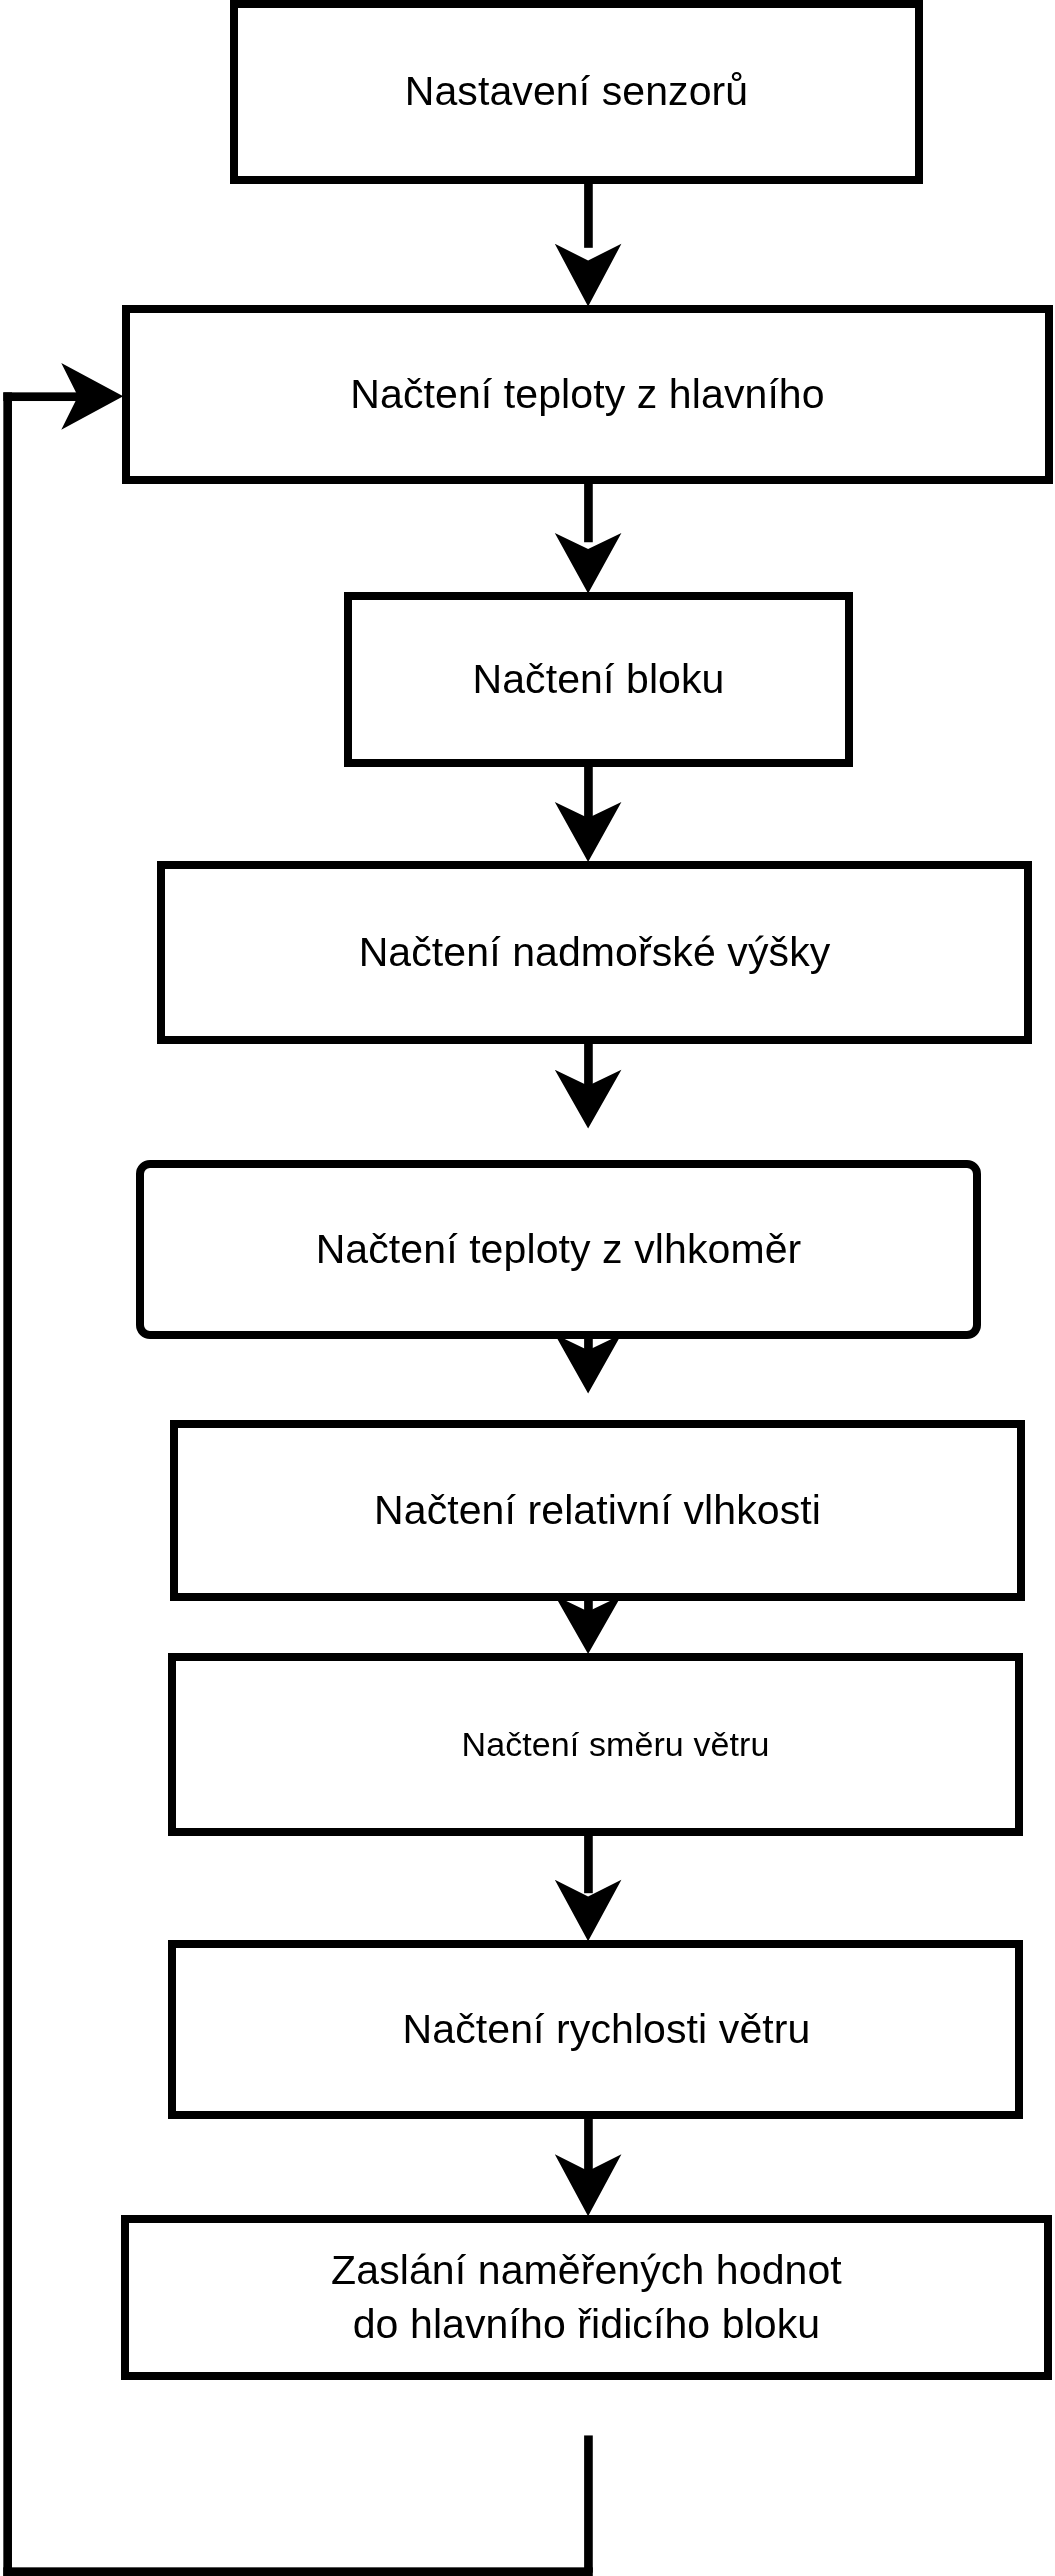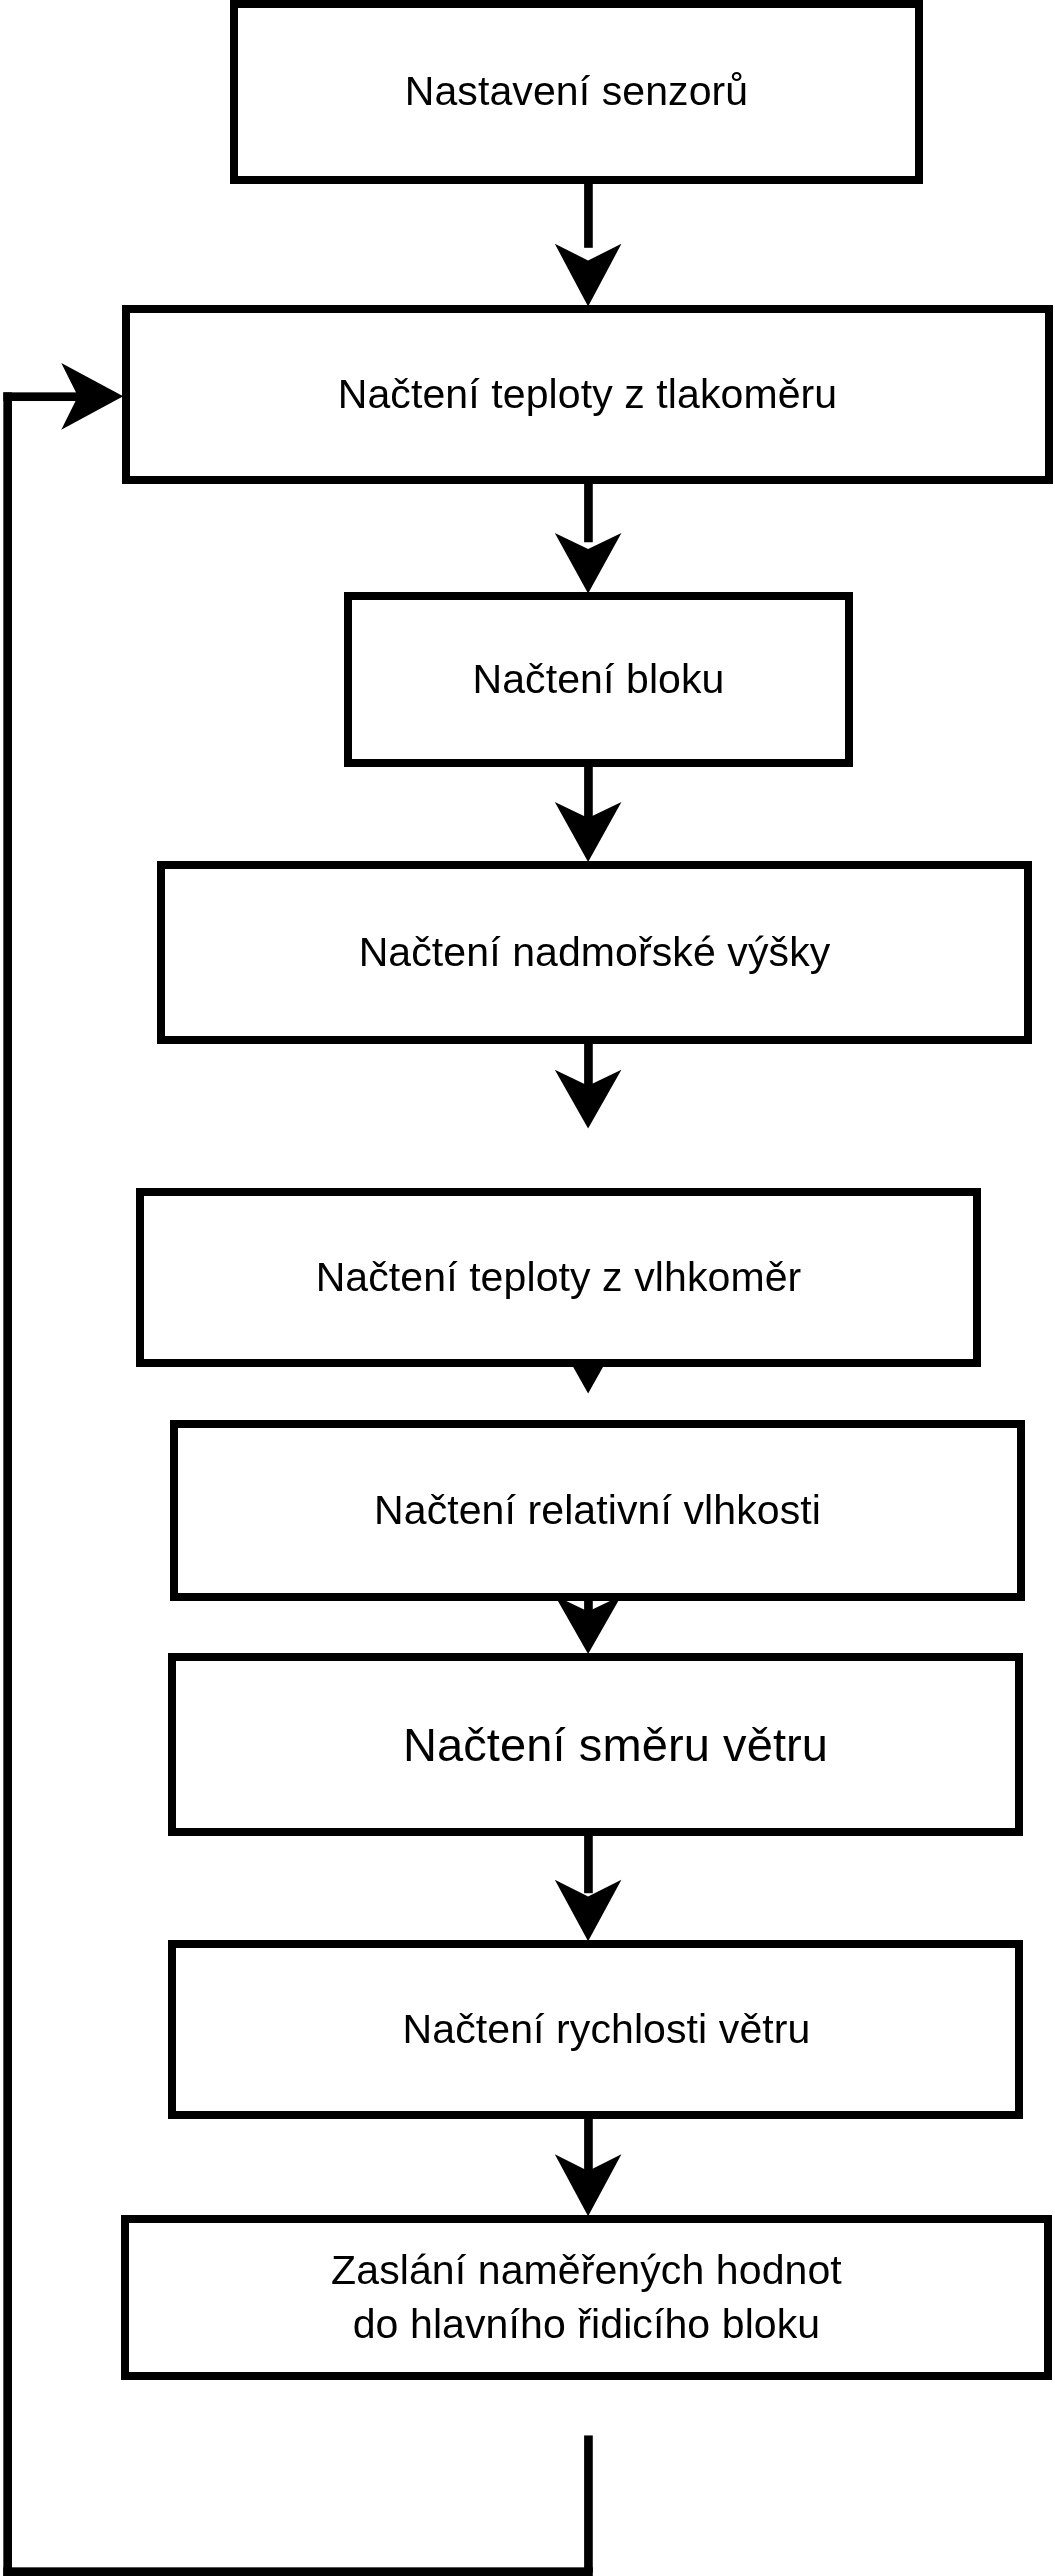--- a/index.html
+++ b/index.html
@@ -105,41 +105,41 @@
 
       <path d="M 185 595 L 92 545 L 117 595 L 92 645 Z" fill="#000000"></path>
     </g>
   </svg>
 
   <div class="node-box" style="left:230px; top:0px; width:693px; height:184px;">
     <span class="node-label" style="font-size:41px;">Nastavení senzorů</span>
   </div>
 
   <div class="node-box" style="left:122px; top:305px; width:931px; height:179px;">
-    <span class="node-label" style="font-size:41px;">Načtení teploty z tlakoměru</span>
+    <span class="node-label" style="font-size:41px;">Načtení teploty z hlavního</span>
   </div>
 
   <div class="node-box" style="left:344px; top:592px; width:509px; height:175px;">
     <span class="node-label" style="font-size:41px;">Načtení bloku</span>
   </div>
 
   <div class="node-box" style="left:157px; top:861px; width:875px; height:183px;">
     <span class="node-label" style="font-size:41px;">Načtení nadmořské výšky</span>
   </div>
 
-  <div class="node-box" style="left:136px; top:1188px; width:845px; height:179px;">
+  <div class="node-box" style="left:136px; top:1160px; width:845px; height:179px;border-radius:14px;">
     <span class="node-label" style="font-size:41px;">Načtení teploty z vlhkoměr</span>
   </div>
 
   <div class="node-box" style="left:170px; top:1392px; width:855px; height:181px;margin-top:28px;">
     <span class="node-label" style="font-size:41px;">Načtení relativní vlhkosti</span>
   </div>
 
   <div class="node-box" style="left:168px; top:1653px; width:855px; height:183px;">
-    <span class="node-label" style="font-size:47px;margin-left:40px;">Načtení směru větru</span>
+    <span class="node-label" style="font-size:34px;margin-left:40px;">Načtení směru větru</span>
   </div>
 
   <div class="node-box" style="left:168px; top:1940px; width:855px; height:179px;padding-left:22px;">
     <span class="node-label" style="font-size:41px;">Načtení rychlosti větru</span>
   </div>
 
   <div class="node-box" style="left:121px; top:2215px; width:931px; height:165px;">
     <span class="node-label" style="font-size:41px;">Zaslání naměřených hodnot
 do hlavního řidicího bloku</span>
   </div>

